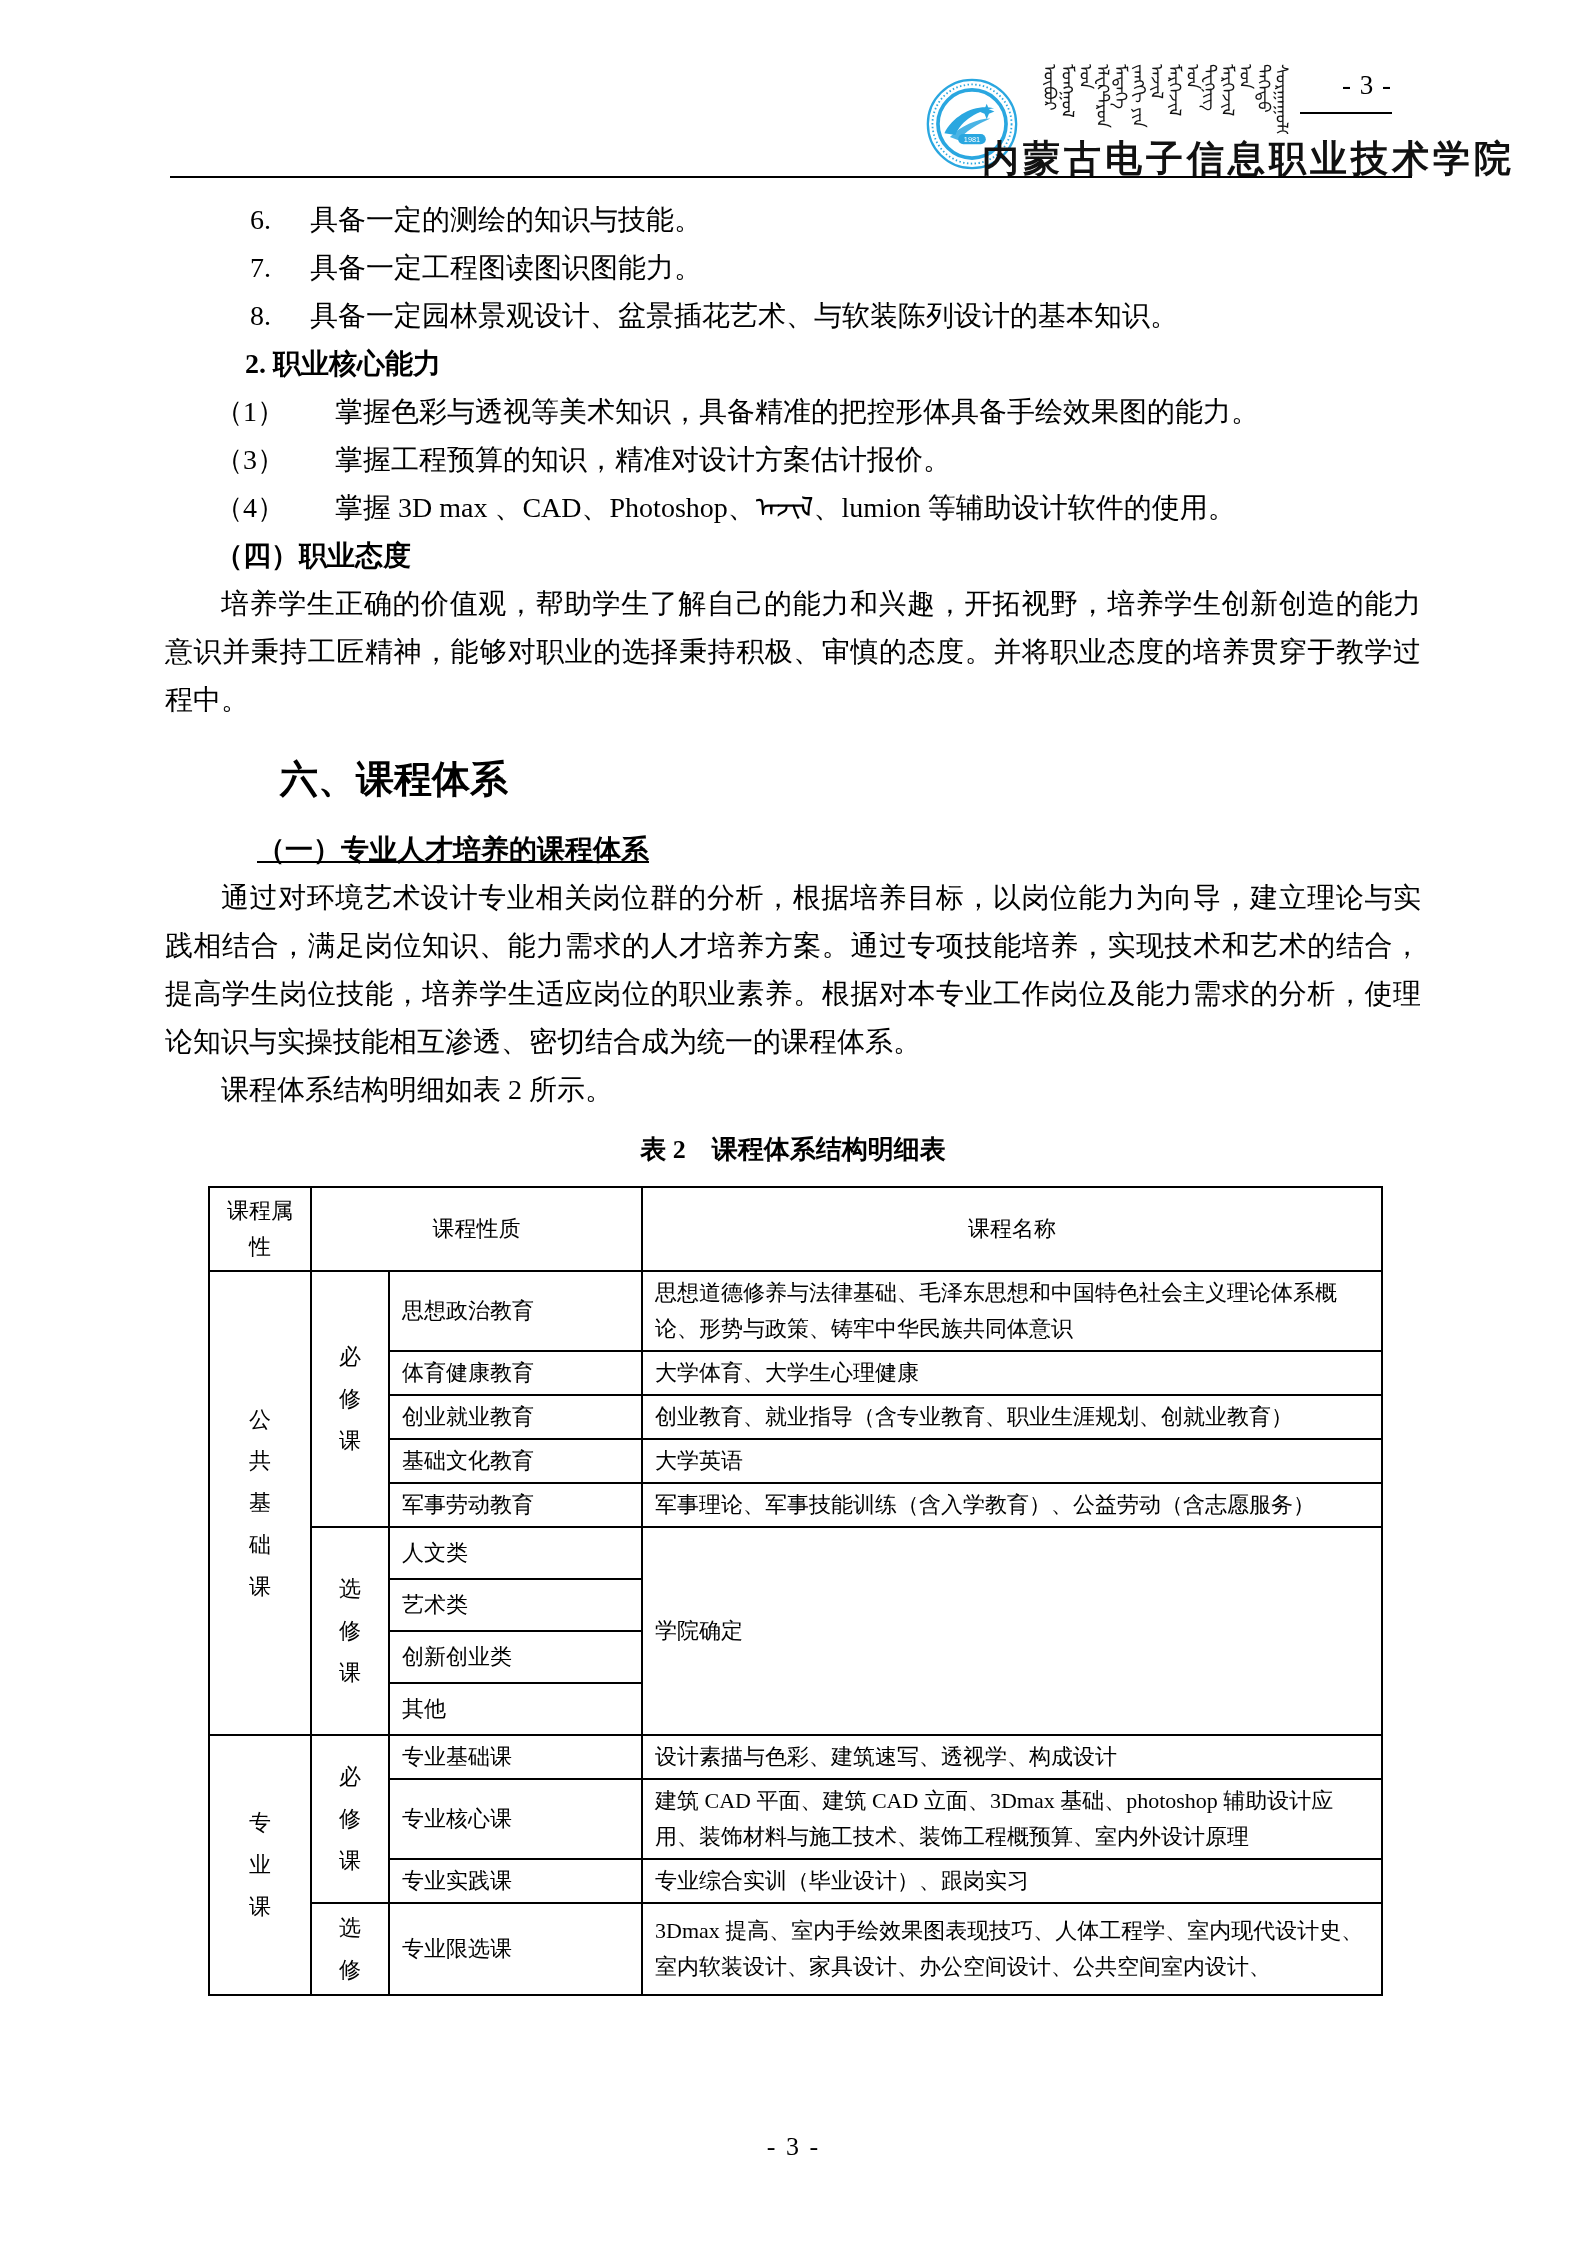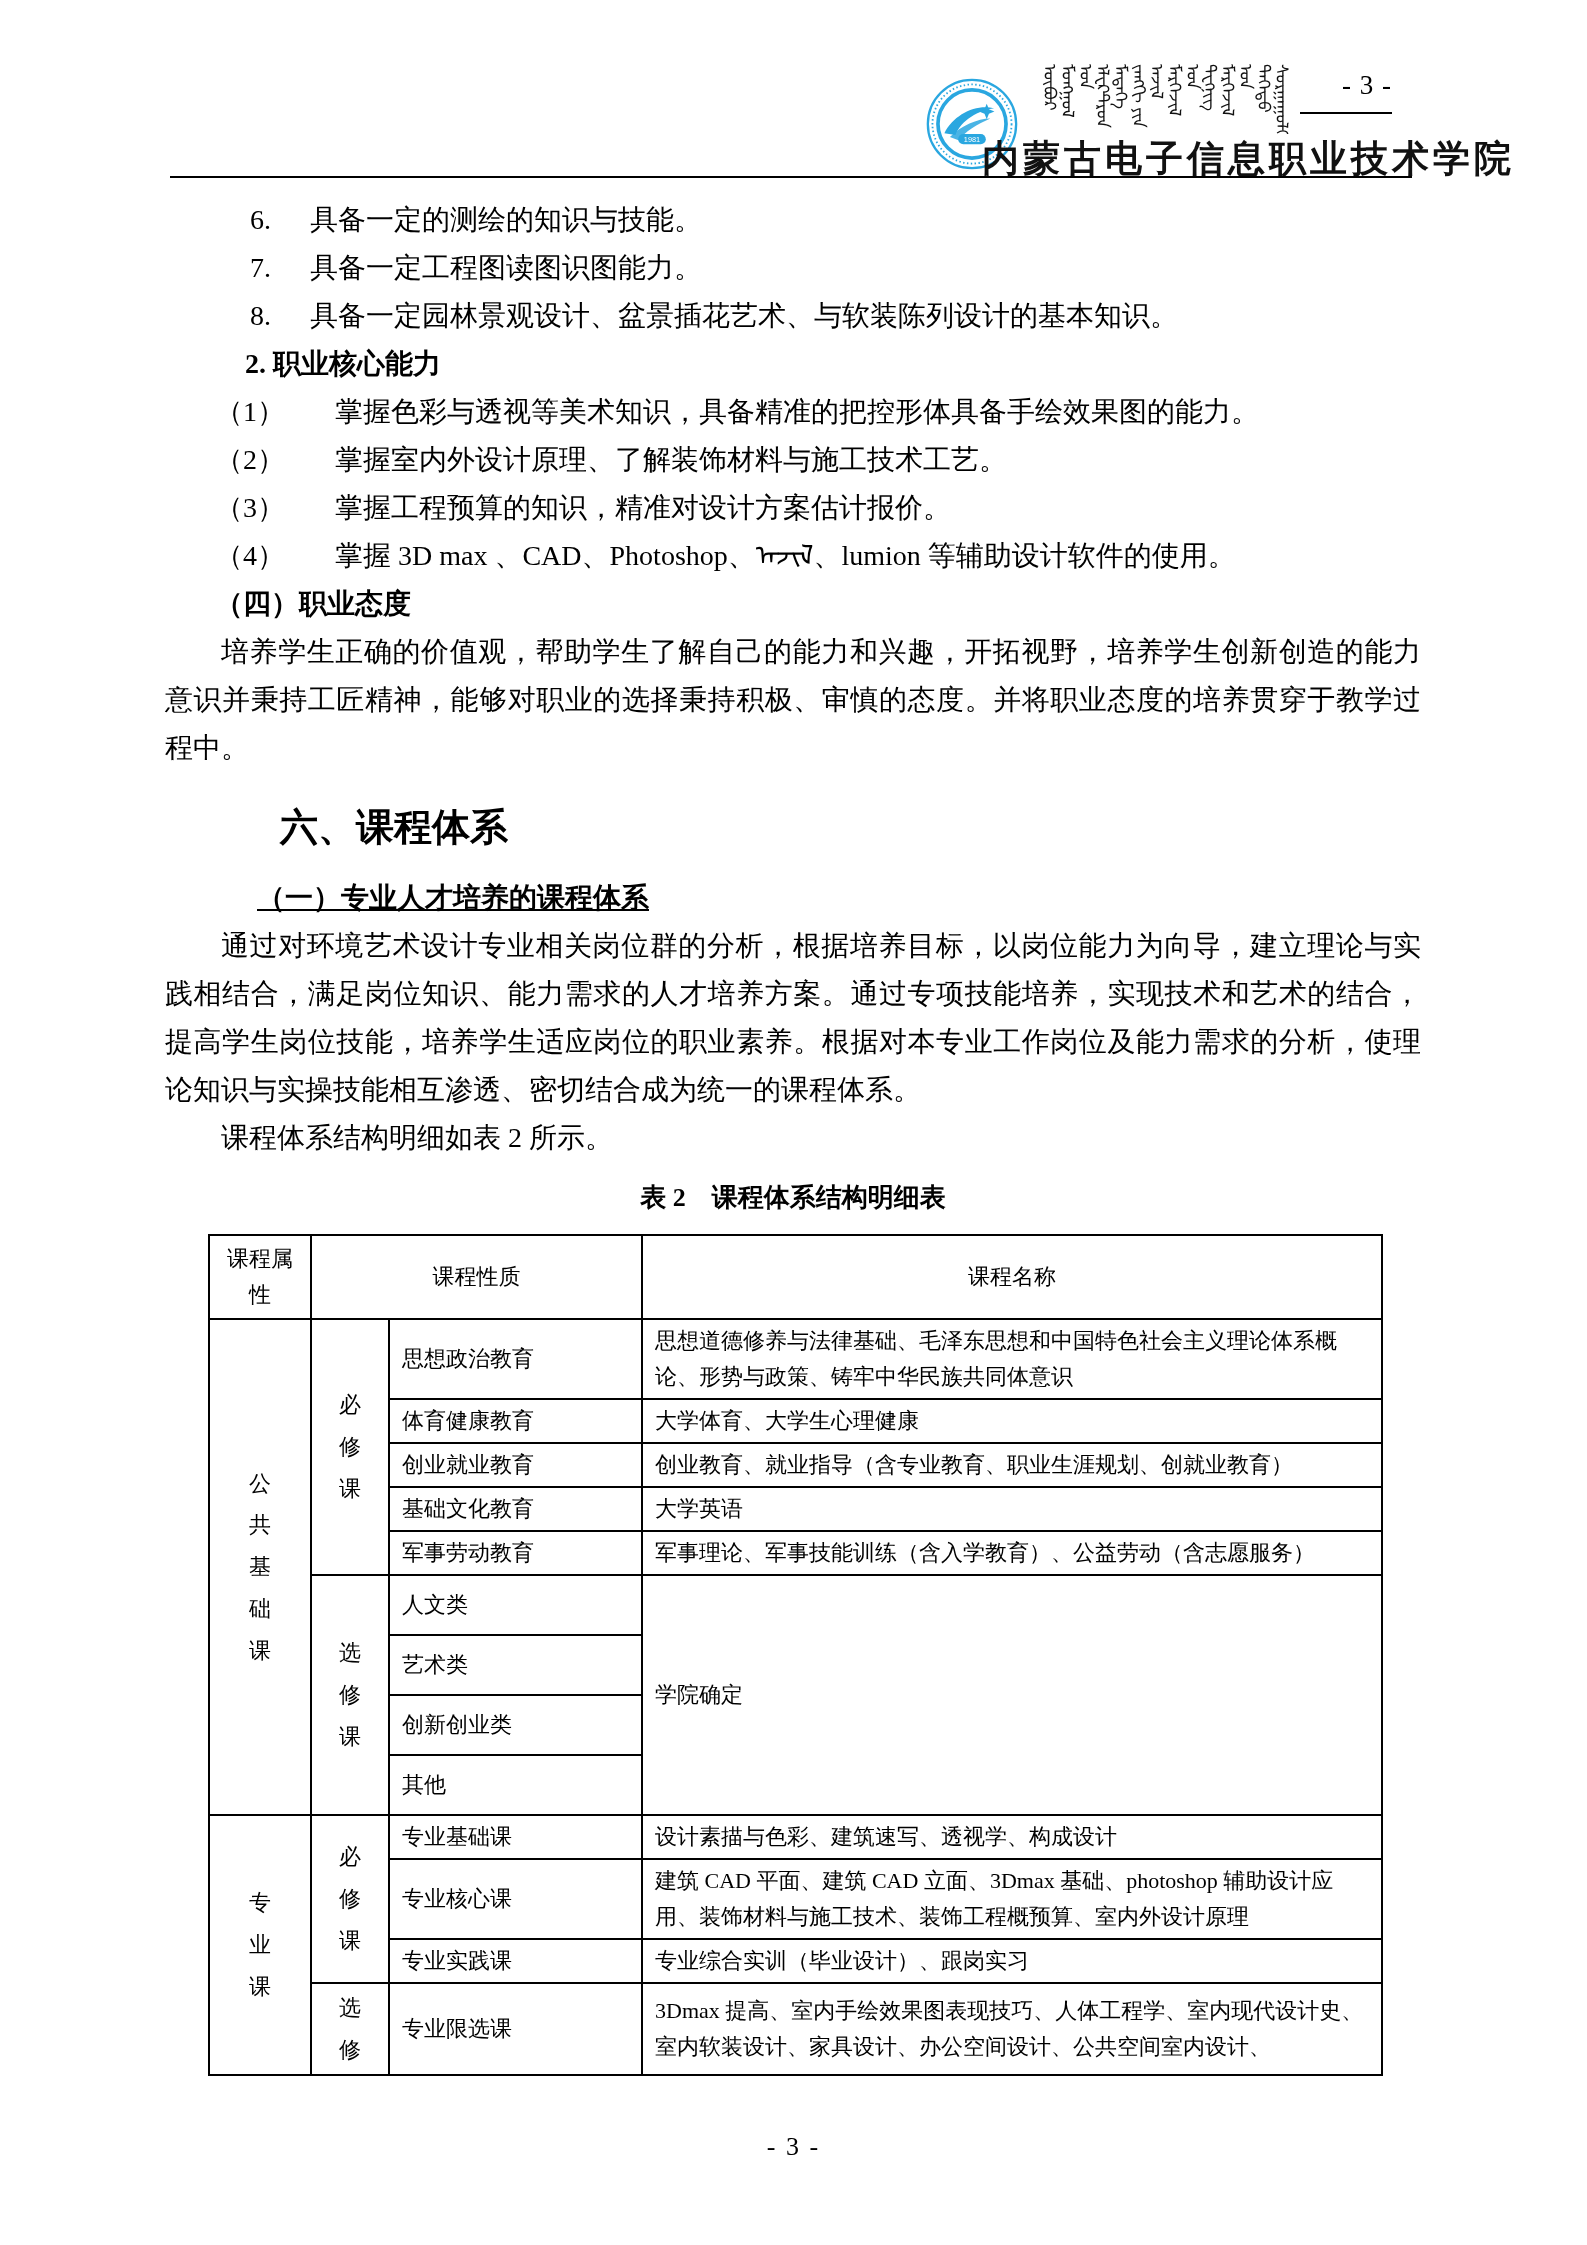--- a/index.html
+++ b/index.html
@@ -50,21 +50,21 @@
     margin-left:43px; width:1173px; border-collapse:collapse;
     font-size:22px; table-layout:fixed;
   }
   table.course td { border:2px solid #000; padding:3px 12px; line-height:36px; vertical-align:middle; }
   td.hdr { text-align:center; font-weight:normal; height:84px; line-height:38px; }
   td.vert { text-align:center; padding:3px 0; }
   td.vert span { display:inline-block; width:1em; word-break:break-all; line-height:1.9; }
   td.cat { padding-left:14px;margin-top:48px; }
   tr.r1 td { height:44px; }
   tr.r2 td { height:78px; }
-  tr.re td { height:60px; }
+  tr.re td { height:52px; }
   
   .pagenum-bottom {
     position:absolute; left:0; top:2132px; width:100%; text-align:center;
     font-size:26px; letter-spacing:2px;
   }
 </style>
 </head>
 <body>
 
 <div class="page">
@@ -100,23 +100,20 @@
     <div class="li">
       <span class="num">8.</span><span>具备一定园林景观设计、盆景插花艺术、与软装陈列设计的基本知识。</span>
     </div>
 
     <div class="h2">2. 职业核心能力</div>
 
     <div class="li">
       <span class="pnum">（1）</span><span>掌握色彩与透视等美术知识，具备精准的把控形体具备手绘效果图的能力。</span>
     </div>
     <div class="li">
-      <span class="pnum">（2）</span><span>掌握室内外设计原理、了解装饰材料与施工技术工艺。</span>
-    </div>
-    <div class="li">
       <span class="pnum">（3）</span><span>掌握工程预算的知识，精准对设计方案估计报价。</span>
     </div>
     <div class="li">
       <span class="pnum">（4）</span><span>掌握 3D max 、CAD、Photoshop、ᠠᠵᠢᠯ、lumion 等辅助设计软件的使用。</span>
     </div>
 
     <div class="h3">（四）职业态度</div>
 
     <p class="para">培养学生正确的价值观，帮助学生了解自己的能力和兴趣，开拓视野，培养学生创新创造的能力意识并秉持工匠精神，能够对职业的选择秉持积极、审慎的态度。并将职业态度的培养贯穿于教学过程中。</p>
 

